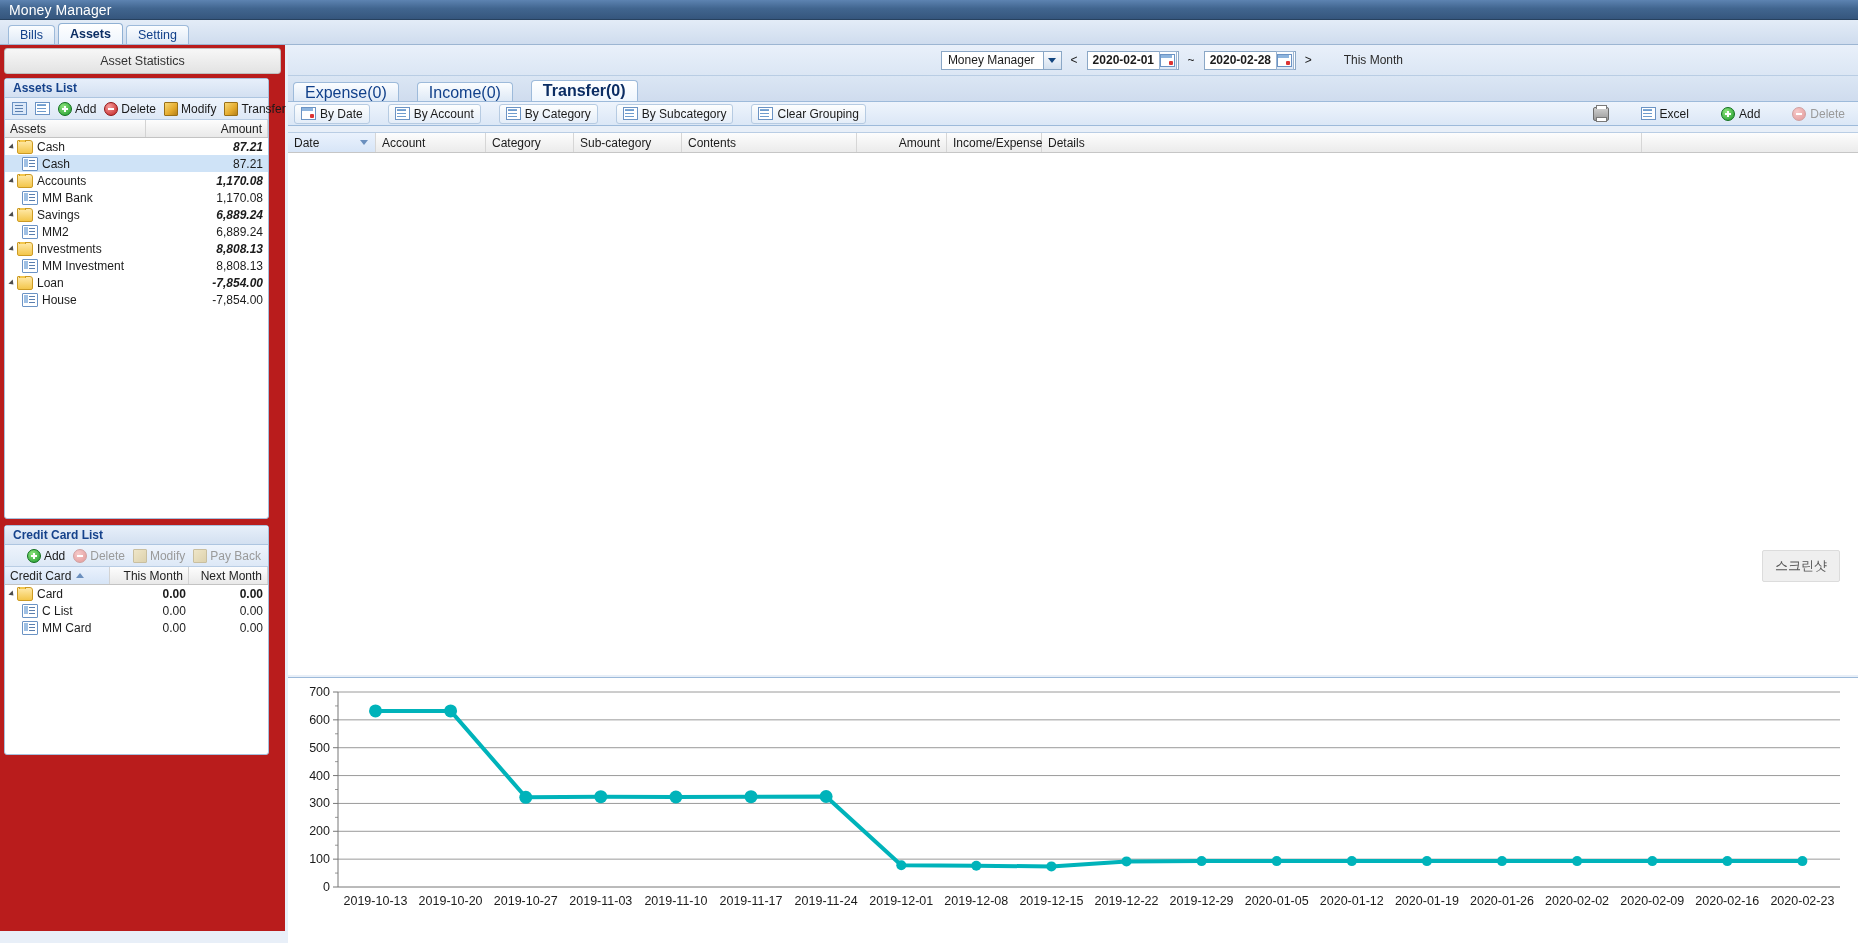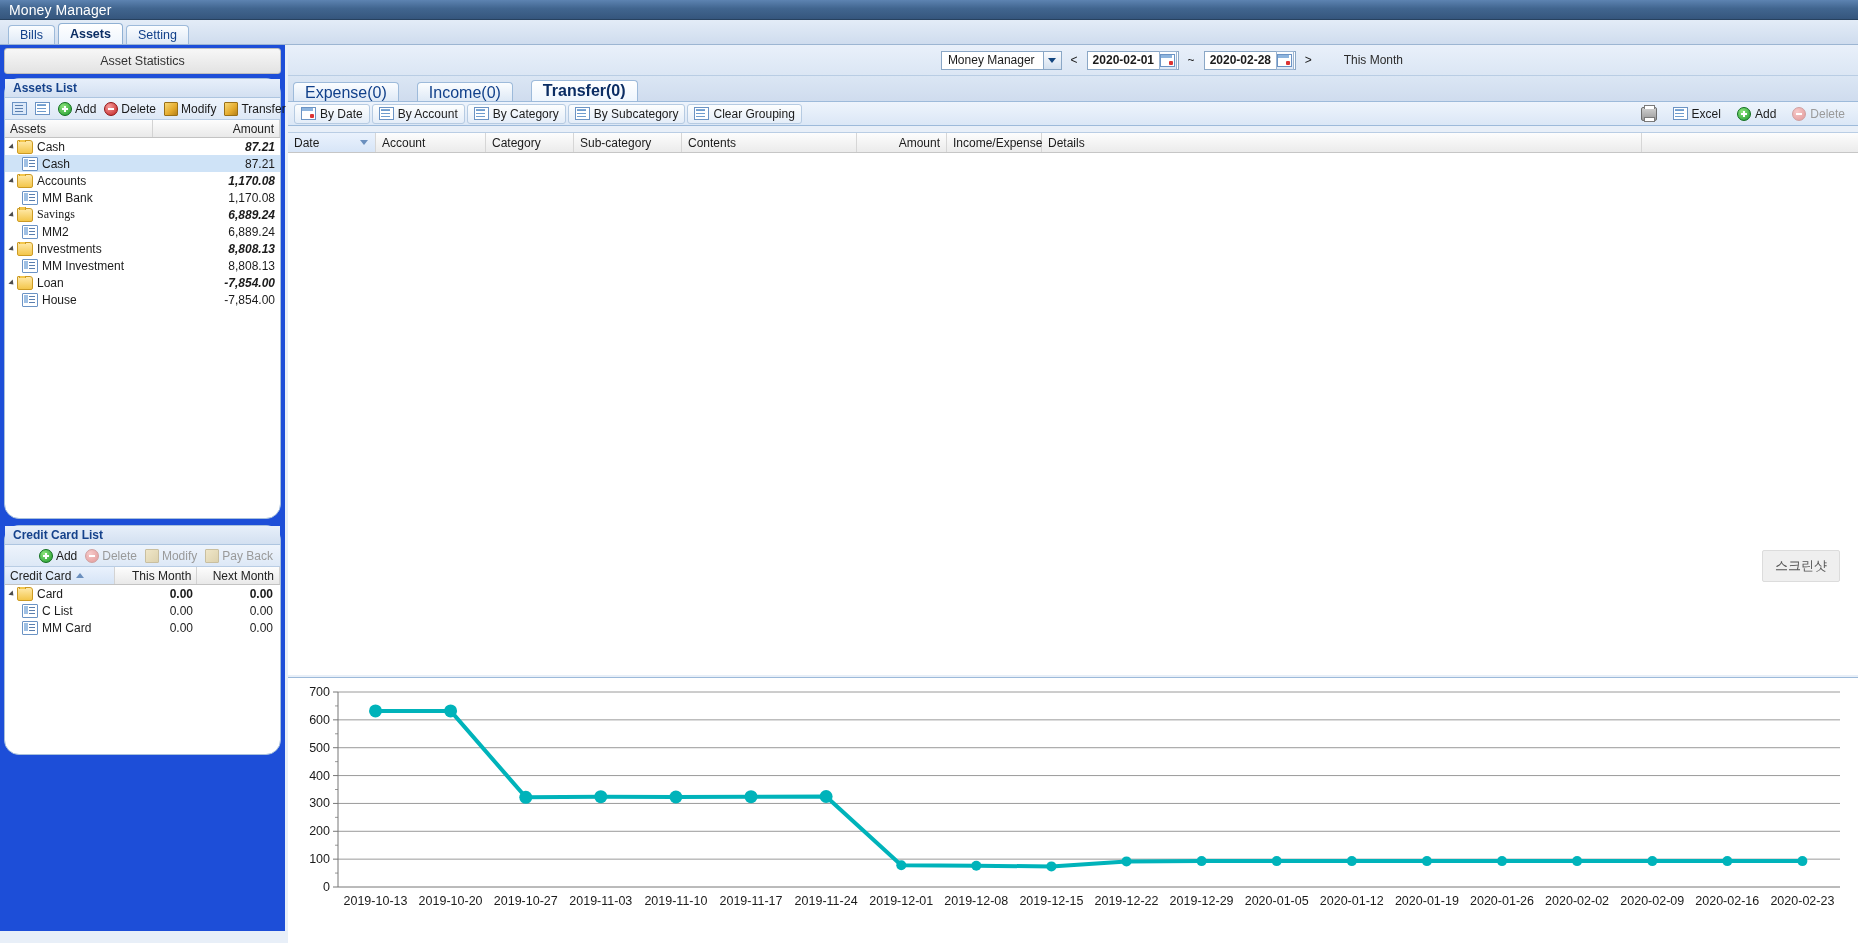--- a/index.html
+++ b/index.html
@@ -38,25 +38,25 @@
   }
   .mtab.active{
     font-weight:bold;color:#0b2d63;height:21px;line-height:20px;
     background:linear-gradient(to bottom,#ffffff,#eef5fd);
     border-color:#8fb0d3;
   }
 
   
   .left{
     position:absolute;left:0;top:45px;width:285px;bottom:12px;
-    background:#1d4ed8;
+    background:#b91c1c;
   }
   .panel{
-    margin:4px 4px 0 4px;background:#fff;
-    border:1px solid #a7c0dc;border-radius:15px;box-sizing:border-box;
+    margin:4px 16px 0 4px;background:#fff;
+    border:1px solid #a7c0dc;border-radius:3px;box-sizing:border-box;
   }
   .assetstat{
     margin:3px 4px 0 4px;height:26px;
     background:linear-gradient(to bottom,#f7f7f7,#e3e3e3);
     border:1px solid #bfbfbf;border-radius:3px;
     display:flex;align-items:center;justify-content:center;
     font-size:12.5px;color:#333;box-sizing:border-box;
   }
   .phead{
     height:19px;display:flex;align-items:center;
@@ -205,21 +205,21 @@
     box-sizing:border-box;cursor:default;
   }
   .stab.active{
     font-weight:bold;color:#0b2d63;height:21px;line-height:20px;
     background:linear-gradient(to bottom,#ffffff,#eef5fd);
   }
   .grouptool{
     height:25px;display:flex;align-items:center;
     background:linear-gradient(to bottom,#eef4fc,#dbe7f6);
     border-top:1px solid #9dbada;border-bottom:1px solid #9dbada;
-    padding:0 6px;box-sizing:border-box;font-size:12px;gap:2px;
+    padding:0 6px;box-sizing:border-box;font-size:12px;gap:18px;
   }
   .gbtn{
     display:flex;align-items:center;gap:4px;padding:2px 6px;
     border:1px solid transparent;border-radius:3px;cursor:default;white-space:nowrap;
   }
   .gbtn.raised{
     border:1px solid #b6cbe2;background:linear-gradient(to bottom,#fdfefe,#e4edf8);
   }
 
   .tblwrap{
@@ -345,21 +345,21 @@
           </div>
           <div class="grow">
             <div class="gc" style="width: 152px;">
               <span class="tree-ind"></span>
               <span class="ico acct"></span>
               <span>MM Bank</span>
             </div>
             <div class="gc num" style="width: 125px;">1,170.08</div>
           </div>
           <div class="grow">
-            <div class="gc" style="width: 152px; font-family: Liberation Serif, serif;">
+            <div class="gc" style="width: 152px;">
               <span class="arrow"></span>
               <span class="ico folder"></span>
               <span style="font-weight: normal;">Savings</span>
             </div>
             <div class="gc num bold" style="width: 125px;">6,889.24</div>
           </div>
           <div class="grow">
             <div class="gc" style="width: 152px;">
               <span class="tree-ind"></span>
               <span class="ico acct"></span>

